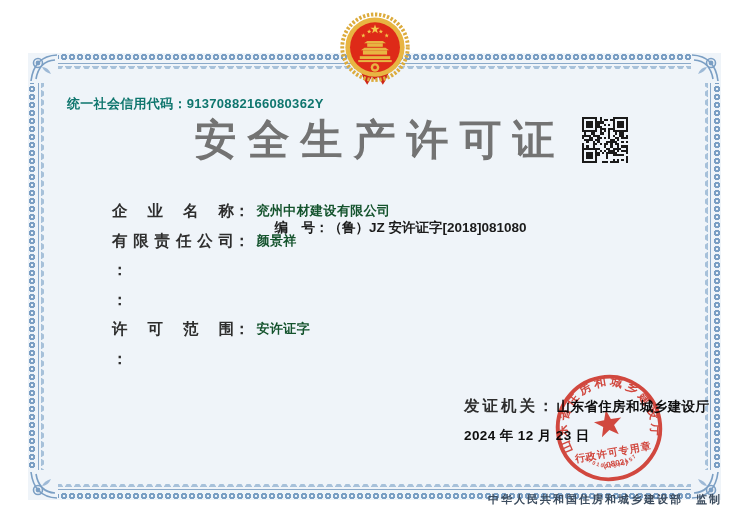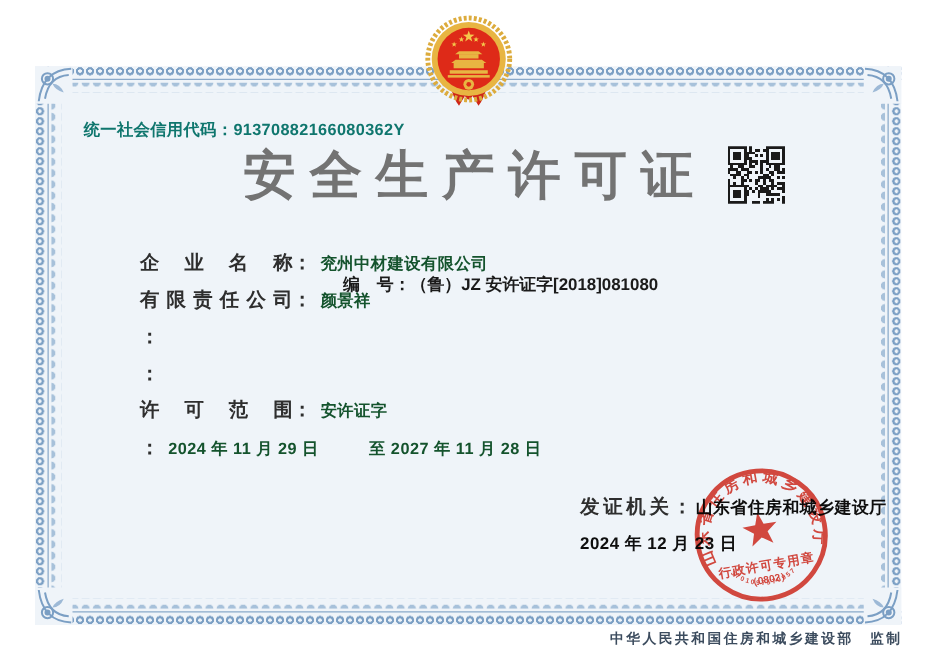--- a/index.html
+++ b/index.html
@@ -57,21 +57,21 @@
   .field-value { font-size:13px; font-weight:700; color:#14532d; padding-left:7px; letter-spacing:0.4px; }
 
   .issue-block { position:absolute; left:464px; top:397px; z-index:2; }
   .issue-row { display:flex; align-items:baseline; margin-bottom:11px; line-height:18px; white-space:nowrap; }
   .issue-label { font-size:15.5px; font-weight:700; color:#2e2e2e; letter-spacing:3px; }
   .issue-value { font-size:13.5px; font-weight:700; color:#0e0e0e; letter-spacing:0.4px; }
 
   .seal { position:absolute; left:551px; top:370px; width:116px; height:116px; z-index:4;
           mix-blend-mode:multiply; opacity:0.92; }
 
-  .footer { position:absolute; right:27px; top:503px; z-index:2;
+  .footer { position:absolute; right:27px; top:492px; z-index:2;
             font-family:Liberation Sans, sans-serif; font-size:11px; font-weight:600;
             color:#3c4c5e; letter-spacing:2px; }
 </style>
 </head>
 <body>
 
 <div class="page">
 
   <div class="frame">
     <div class="edge edge-h edge-top"></div>
@@ -418,21 +418,20 @@
     <div class="field-row">
         <span class="field-colon">：</span>
     </div>
     <div class="field-row">
       <span class="field-label">许可范围</span>
         <span class="field-colon">：</span>
         <span class="field-value">安许证字</span>
     </div>
     <div class="field-row">
         <span class="field-colon">：</span>
-        <span class="field-value">2024 年 11 月 29 日　　　至  2027 年 11 月 28 日</span>
     </div>
   </div>
 
   <div class="issue-block">
     <div class="issue-row">
       <span class="issue-label">发证机关：</span>
         <span class="issue-value">山东省住房和城乡建设厅</span>
     </div>
     <div class="issue-row">
         <span class="issue-value">2024 年 12 月 23 日</span>

